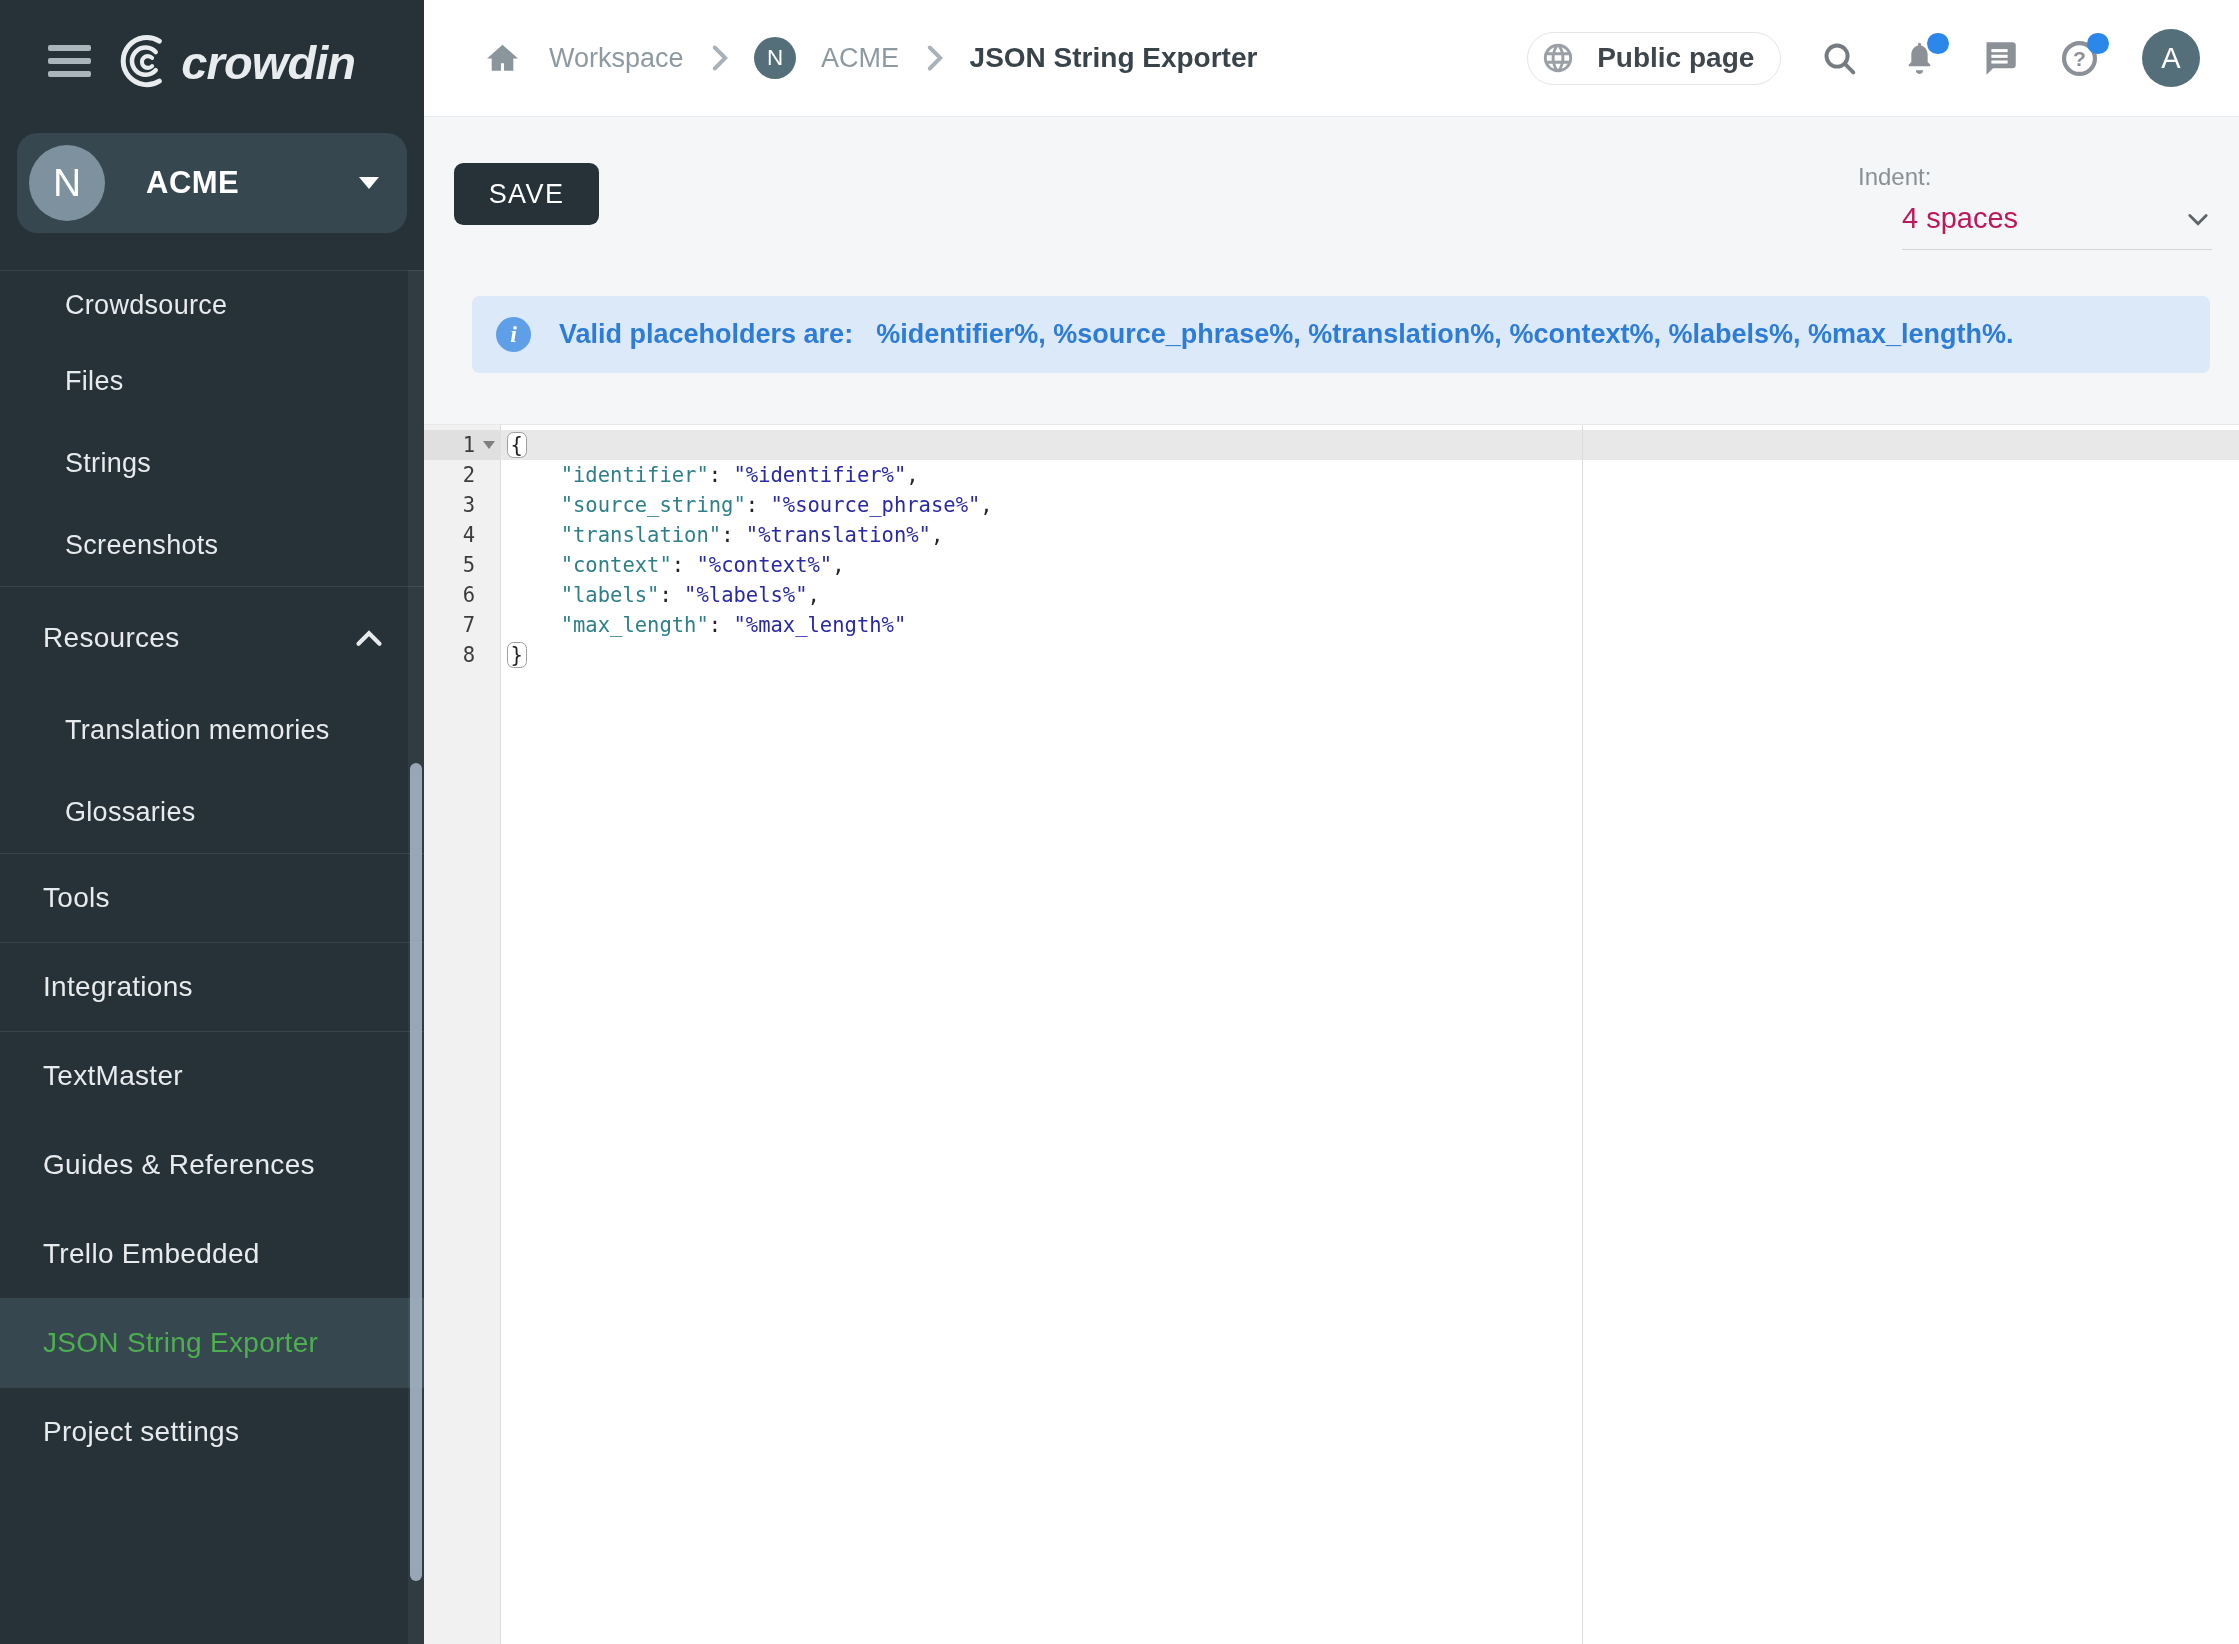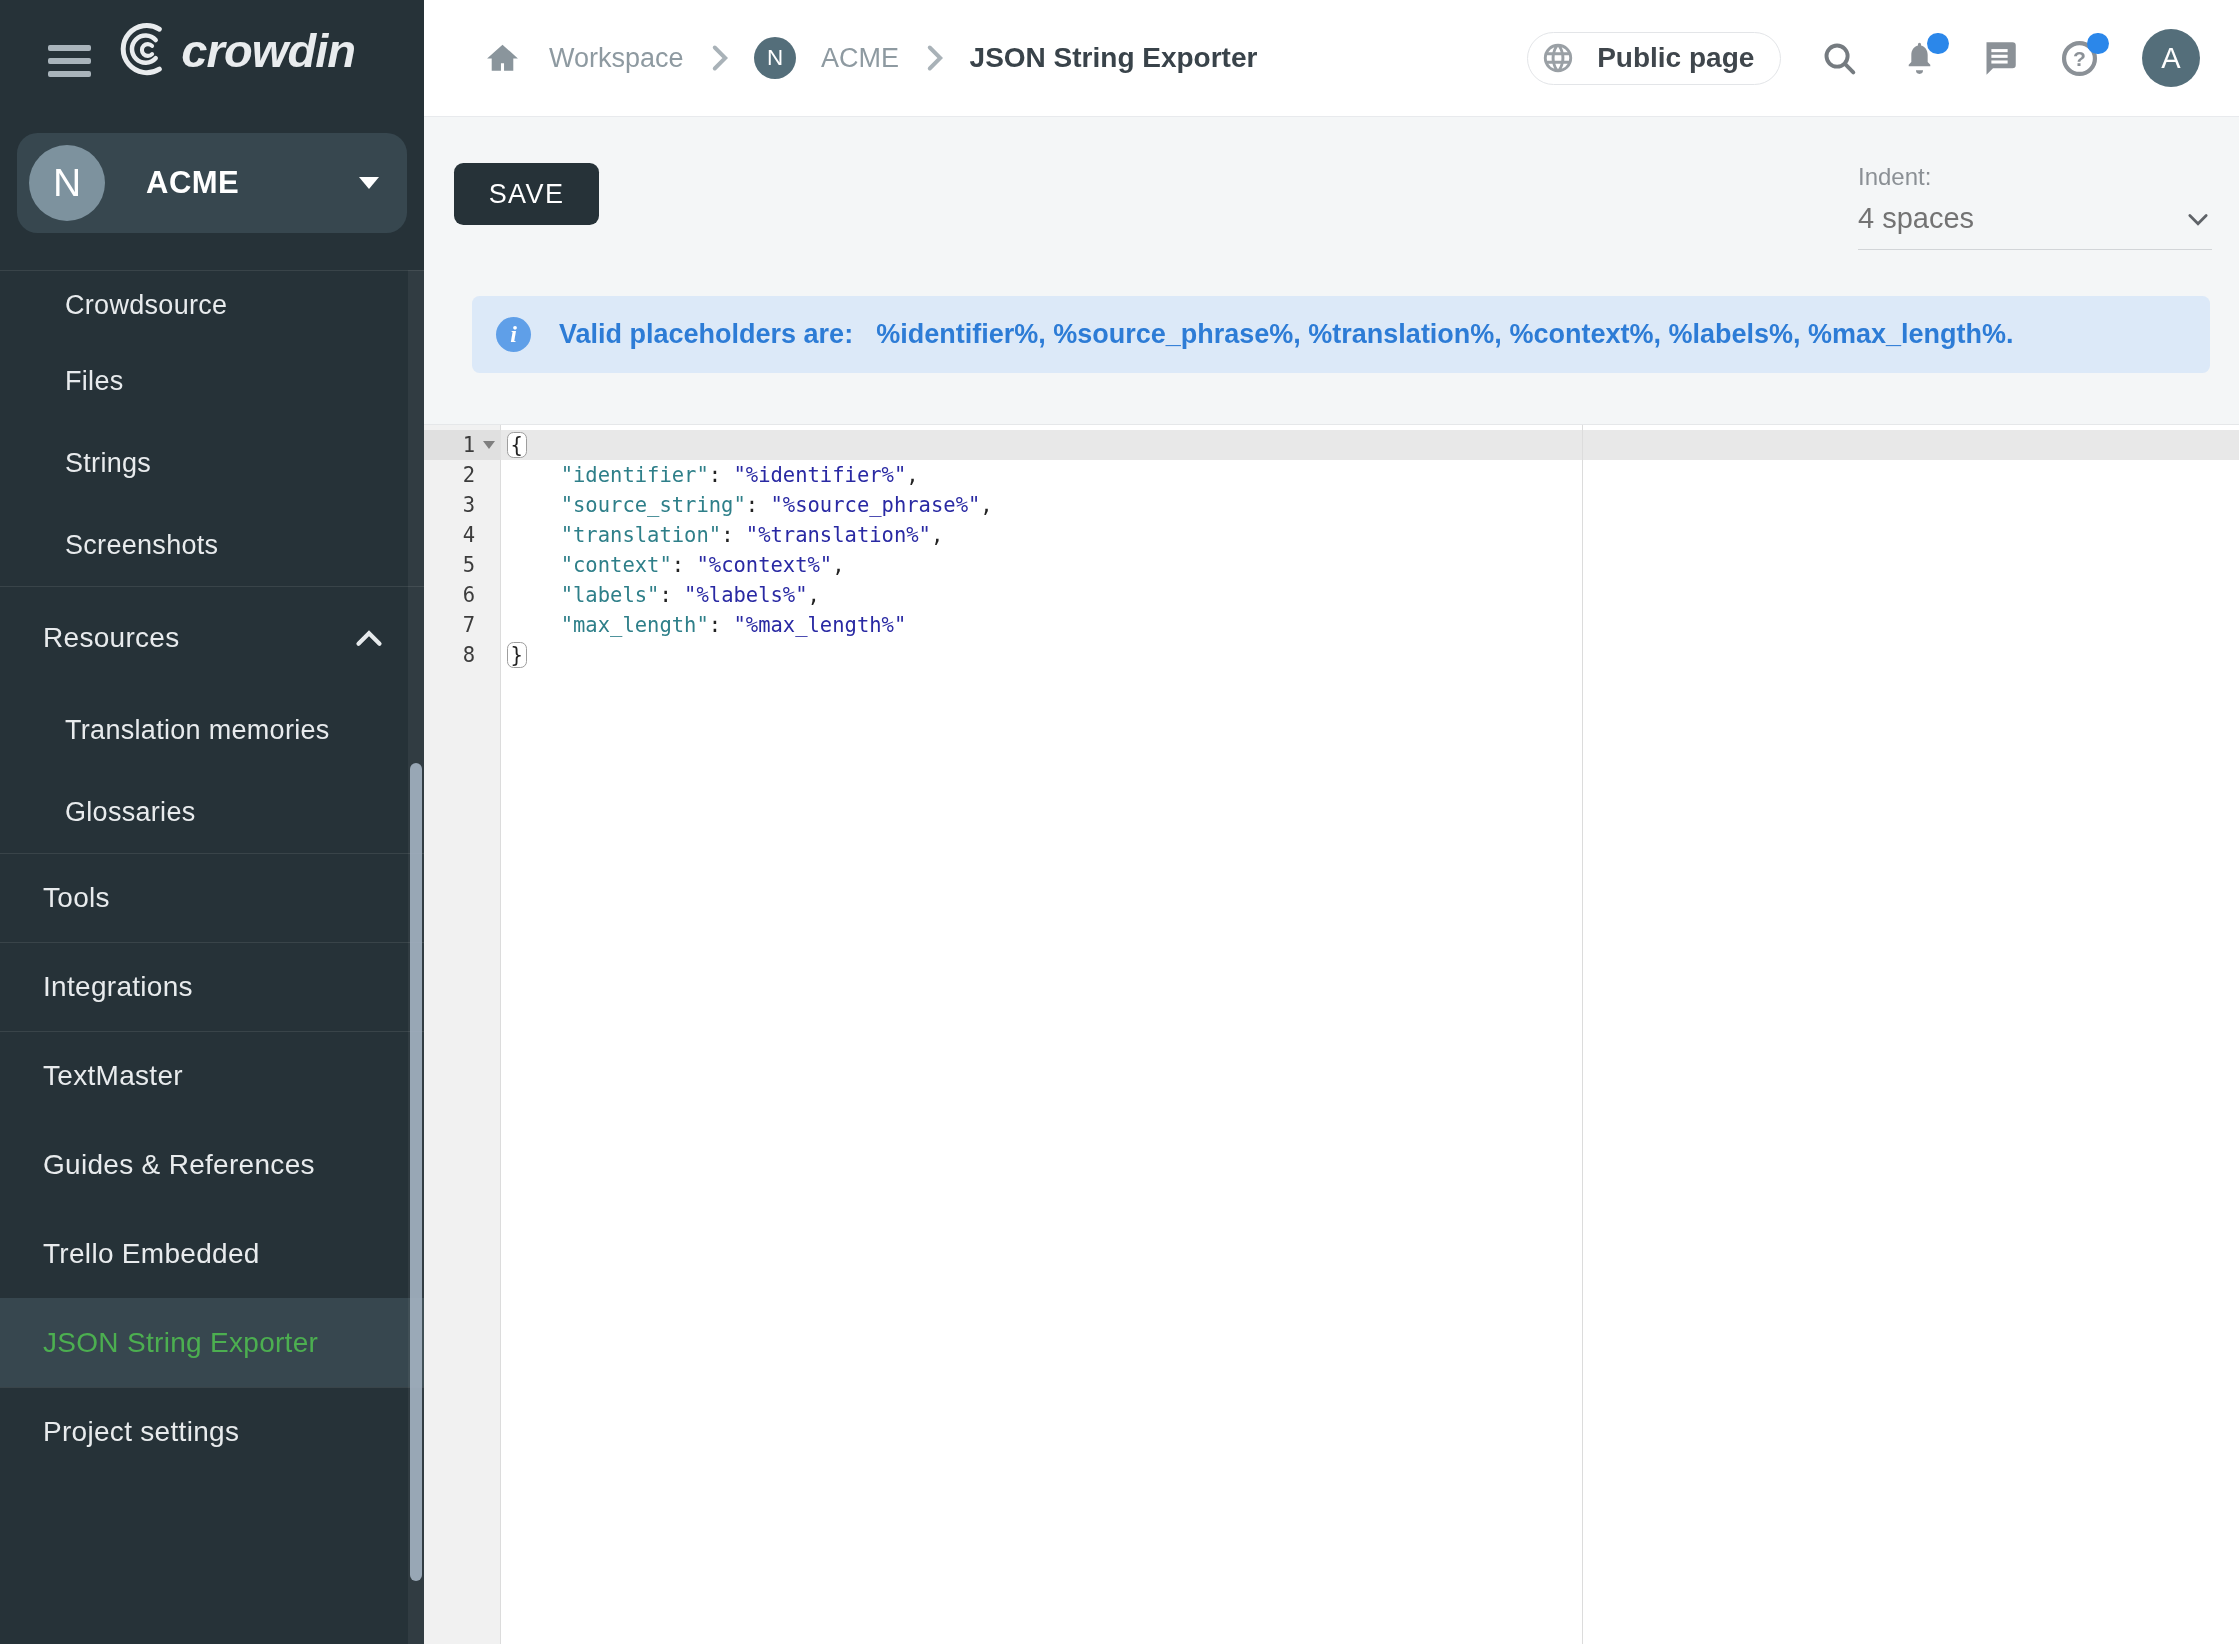--- a/index.html
+++ b/index.html
@@ -3,21 +3,21 @@
 <meta charset="utf-8">
 <style>
   html,body{margin:0;padding:0;width:2239px;height:1644px;overflow:hidden;
     font-family:"Liberation Sans",sans-serif;background:#f4f6f7;}
   .app{display:flex;width:2239px;height:1644px;}
 
   
   .sidebar{width:424px;flex:none;background:var(--sidebar-bg,#263238);position:relative;color:#e8ebed;}
   .burger{position:absolute;left:48px;top:45px;width:43px;cursor:pointer;}
   .burger i{display:block;height:5.6px;border-radius:1.9px;background:#a9b4bb;margin-bottom:7.5px;}
-  .logo{position:absolute;left:114px;top:20px;height:60px;display:flex;align-items:center;gap:9.3px;color:#e9ecee;text-align:center;}
+  .logo{position:absolute;left:114px;top:32px;height:60px;display:flex;align-items:center;gap:9.3px;color:#e9ecee;text-align:center;}
   .logo-text{font-size:47px;font-weight:700;font-style:italic;letter-spacing:-0.9px;}
   .org-box{position:absolute;top:133px;left:17px;right:17px;height:100px;background:#37474f;
     border-radius:20.5px;display:flex;align-items:center;padding:0 28px 0 12px;box-sizing:border-box;cursor:pointer;}
   .org-avatar{width:76px;height:76px;border-radius:50%;background:#7d929e;color:#fff;
     display:flex;align-items:center;justify-content:center;font-size:39px;font-weight:400;}
   .org-name{margin-left:41px;font-size:31px;font-weight:600;letter-spacing:0.5px;color:#fff;flex:1;}
   .org-caret{width:0;height:0;border-left:10.3px solid transparent;border-right:10.3px solid transparent;border-top:12px solid #fff;}
   .nav{position:absolute;top:270px;left:0;right:0;}
   .side-item{position:relative;display:flex;align-items:center;padding-left:43px;
     font-size:28px;font-weight:500;letter-spacing:0.3px;color:#e8ebed;cursor:pointer;box-sizing:border-box;}
@@ -48,21 +48,21 @@
   .avatar{width:58px;height:58px;border-radius:50%;background:var(--avatar-bg,#546e7a);color:#fff;font-size:29px;
     display:flex;align-items:center;justify-content:center;cursor:pointer;margin-left:3.7px;}
 
   .content{flex:1;min-height:0;background:#f4f6f7;display:flex;flex-direction:column;}
   .toolbar{display:flex;justify-content:space-between;align-items:flex-start;margin:46px 27px 0 30px;}
   .save-btn{width:145px;height:62px;background:#263238;color:#fff;border:none;border-radius:9.3px;
     font-family:"Liberation Sans",sans-serif;font-size:27px;font-weight:500;letter-spacing:1.4px;cursor:pointer;}
   .indent{width:354px;}
   .indent-label{font-size:24px;color:#8b9095;margin-bottom:11.2px;}
   .indent-select{display:flex;justify-content:space-between;align-items:center;border-bottom:1.9px solid #d2d5d8;
-    padding-bottom:14px;font-size:29px;color:#737373;cursor:pointer;}
+    padding-bottom:14px;font-size:29px;color:#be185d;cursor:pointer;margin-left:44px;}
   .banner{margin:46px 29px 0 48px;min-height:77px;background:var(--banner-bg,#dce9f8);border-radius:7.5px;
     display:flex;align-items:center;padding:0 22.4px 0 24px;font-size:27px;color:var(--banner-blue,#2d7cd6);box-sizing:border-box;}
   .banner-icon{width:35px;height:35px;border-radius:50%;background:var(--banner-icon,#5f9fe8);color:#fff;flex:none;
     display:flex;align-items:center;justify-content:center;font-family:"Liberation Serif",serif;
     font-style:italic;font-weight:700;font-size:24px;margin-right:28px;}
   .banner b{font-weight:700;}
   .banner-prefix{margin-right:23px;font-weight:bold;}
 
   
   .editor{flex:1;min-height:0;position:relative;margin-top:51px;background:#fff;border-top:0.9px solid #e5e7e9;overflow:hidden;}

